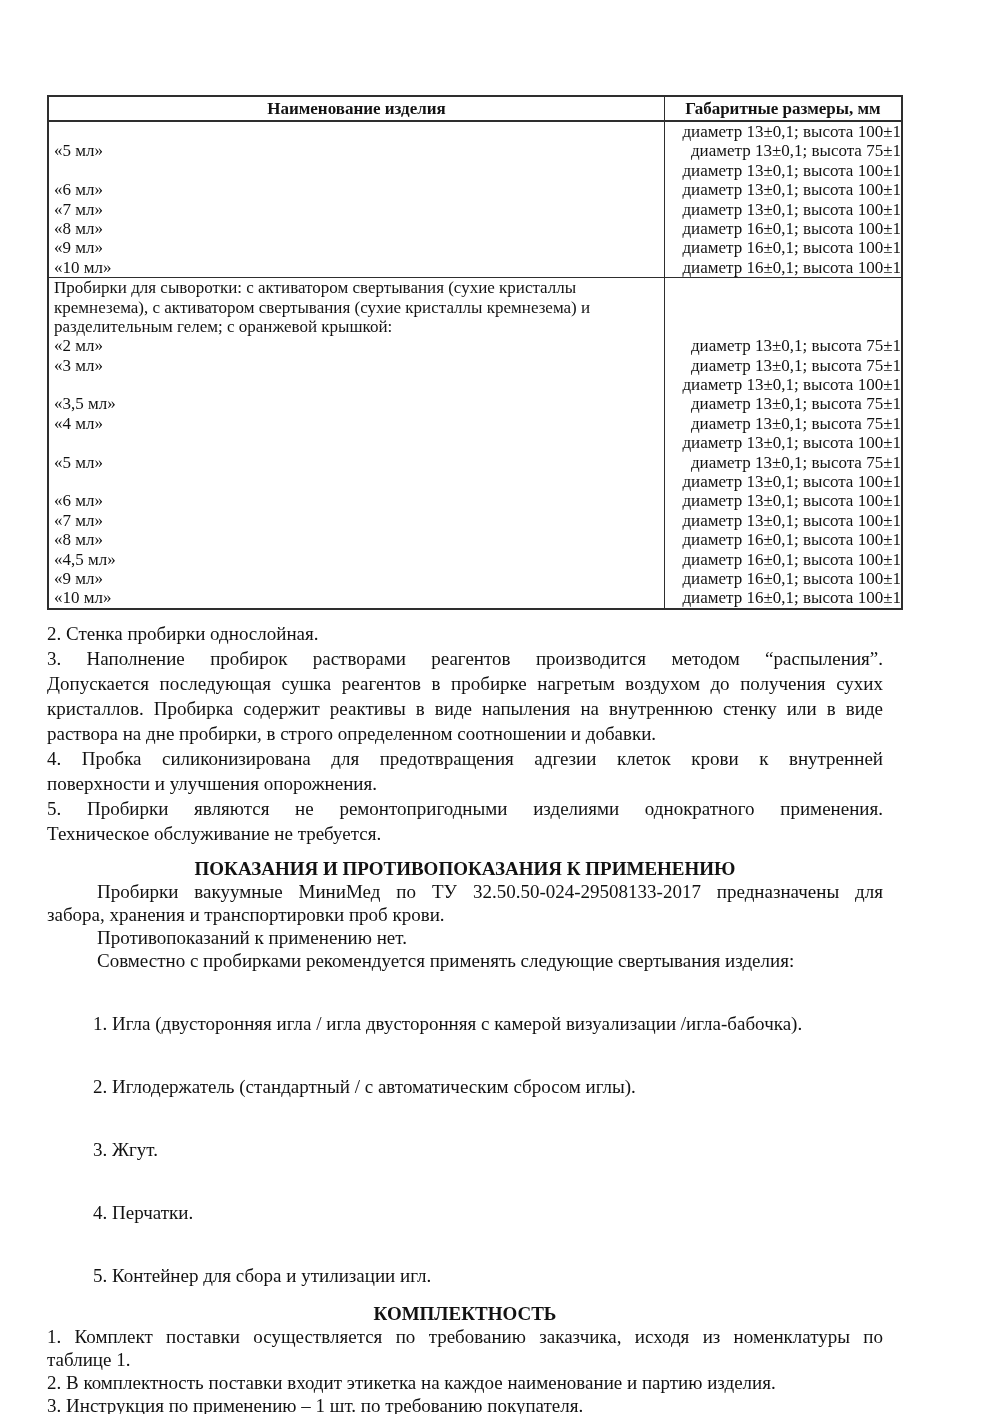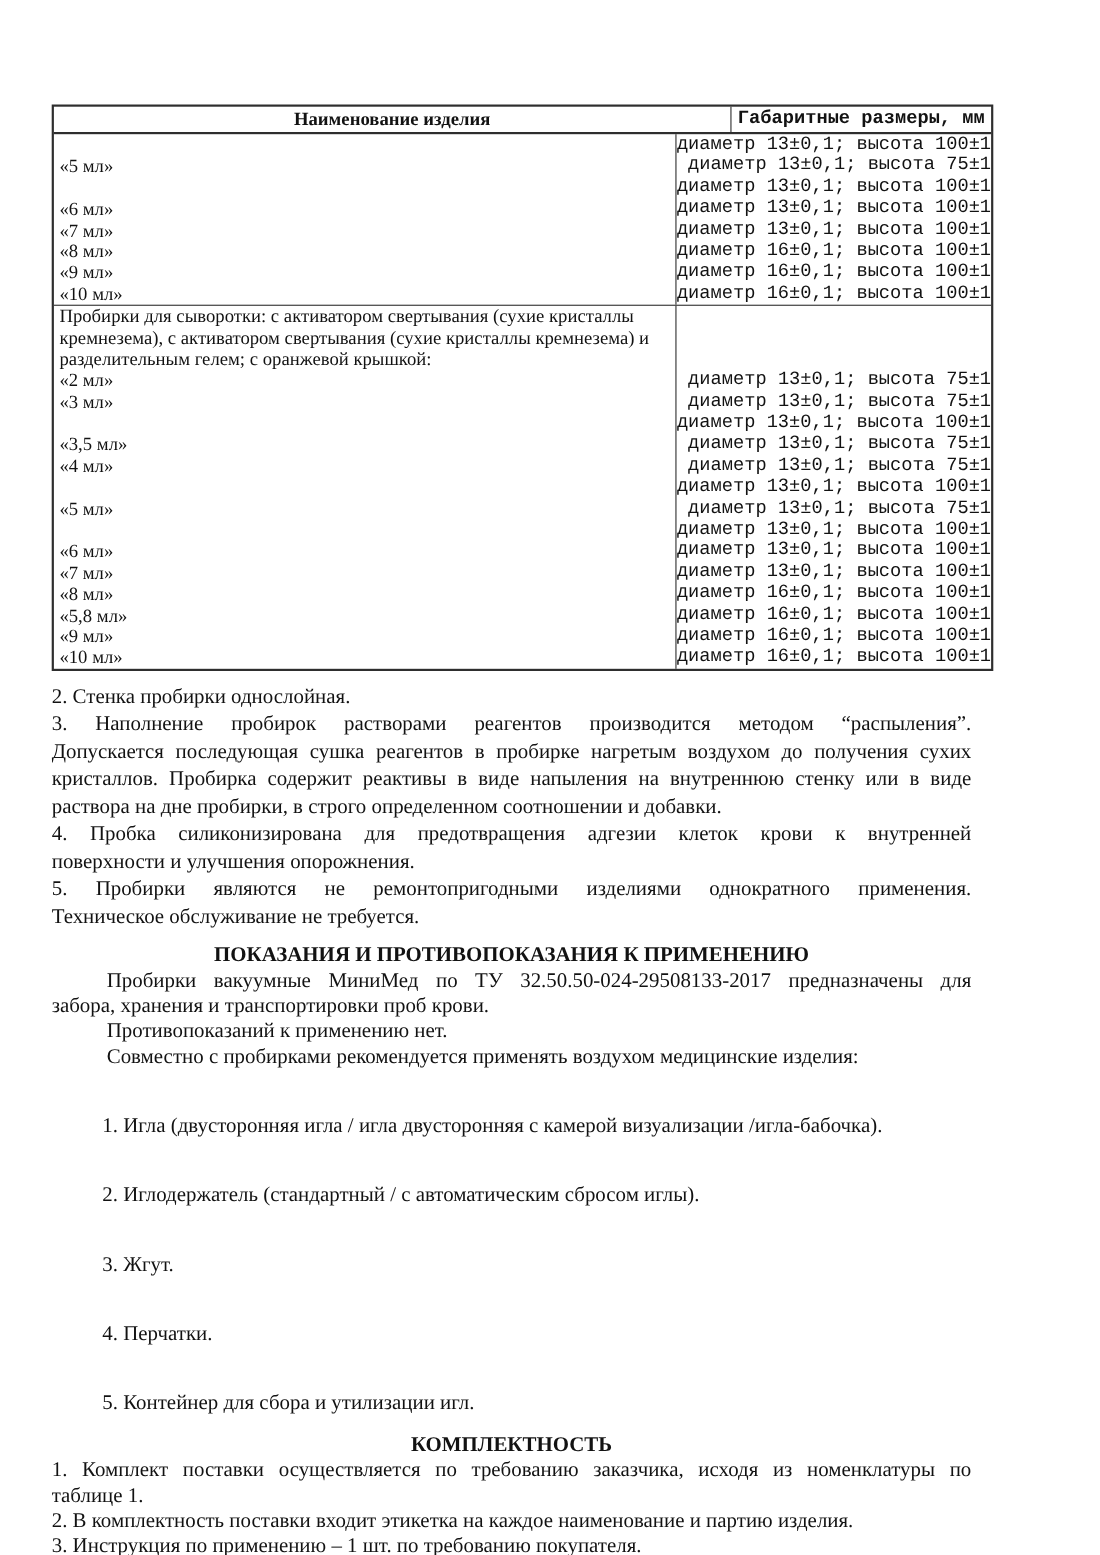--- a/index.html
+++ b/index.html
@@ -18,21 +18,21 @@
   .tbl {
     position:absolute; left:47px; top:95px; width:856px;
     border:2px solid #2e2e2e;
     box-sizing:border-box;
     font-size:17px;
   }
   .thead { display:flex; border-bottom:2px solid #2e2e2e; }
   .trow  { display:flex; }
   .trow + .trow { border-top:1px solid #2e2e2e; }
   .c1 { width:616px; border-right:1px solid #2e2e2e; box-sizing:border-box; }
-  .c2 { flex:1; box-sizing:border-box;font-family:Liberation Mono, monospace; }
+  .c2 { flex:1; box-sizing:border-box; }
   .th {
     font-weight:bold; text-align:center;
     height:23px; line-height:23px;
   }
   .tl { height:19.4px; line-height:19.4px; white-space:nowrap; overflow:visible; }
   .cell-name .tl { padding-left:5px; }
   .cell-dim  .tl { text-align:right; }
 
   
   .bodytext {
@@ -97,21 +97,21 @@
           <div class="tl">«3 мл»</div>
           <div class="tl">&nbsp;</div>
           <div class="tl">«3,5 мл»</div>
           <div class="tl">«4 мл»</div>
           <div class="tl">&nbsp;</div>
           <div class="tl">«5 мл»</div>
           <div class="tl">&nbsp;</div>
           <div class="tl">«6 мл»</div>
           <div class="tl">«7 мл»</div>
           <div class="tl">«8 мл»</div>
-          <div class="tl">«5,8 мл»</div>
+          <div class="tl">«4,5 мл»</div>
           <div class="tl">«9 мл»</div>
           <div class="tl">«10 мл»</div>
         </div>
       <div class="c2 cell-dim">
           <div class="tl">&nbsp;</div>
           <div class="tl">&nbsp;</div>
           <div class="tl">&nbsp;</div>
           <div class="tl">диаметр 13±0,1; высота 75±1</div>
           <div class="tl">диаметр 13±0,1; высота 75±1</div>
           <div class="tl">диаметр 13±0,1; высота 100±1</div>
@@ -153,21 +153,21 @@
     <div class="h h-ind">ПОКАЗАНИЯ И ПРОТИВОПОКАЗАНИЯ К ПРИМЕНЕНИЮ</div>
 
     <div class="sec" data-indent-first="true">
         <div class="ln j">Пробирки вакуумные МиниМед по ТУ 32.50.50-024-29508133-2017 предназначены для</div>
         <div class="ln">забора, хранения и транспортировки проб крови.</div>
       </div>
     <div class="sec" data-indent-first="true">
         <div class="ln">Противопоказаний к применению нет.</div>
       </div>
     <div class="sec" data-indent-first="true">
-        <div class="ln">Совместно с пробирками рекомендуется применять воздухом медицинские изделия:</div>
+        <div class="ln">Совместно с пробирками рекомендуется применять следующие свертывания изделия:</div>
       </div>
     <div class="sec list">
         <div class="ln">1.  Игла (двусторонняя игла / игла двусторонняя с камерой визуализации /игла-бабочка).</div>
         <div class="ln">2.  Иглодержатель (стандартный / с автоматическим сбросом иглы).</div>
         <div class="ln">3.  Жгут.</div>
         <div class="ln">4.  Перчатки.</div>
         <div class="ln">5.  Контейнер для сбора и утилизации игл.</div>
       </div>
 
     <div class="h h-comp">КОМПЛЕКТНОСТЬ</div>

